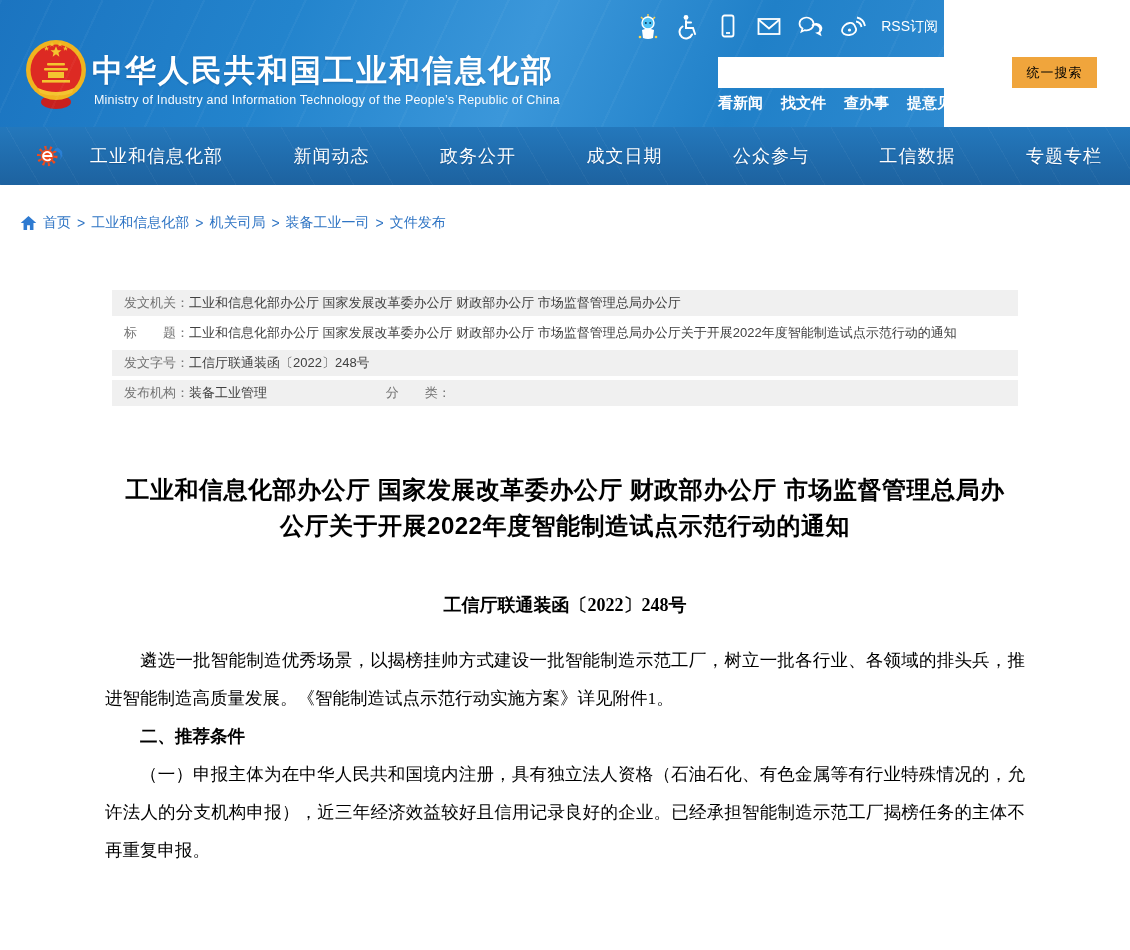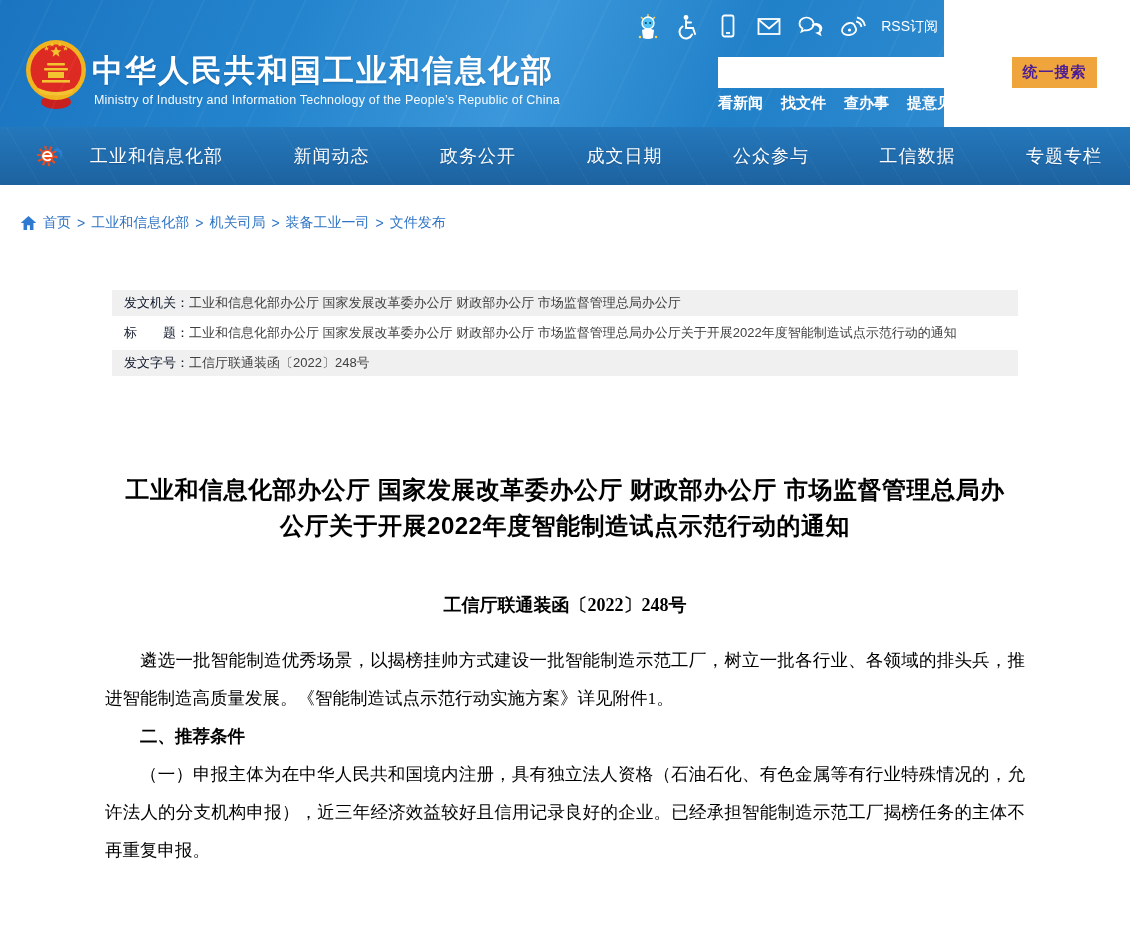--- a/index.html
+++ b/index.html
@@ -18,21 +18,21 @@
     pointer-events:none;
   }
   .emblem{position:absolute;left:24px;top:38px;width:64px;height:72px;}
   .site-title{position:absolute;left:92px;top:50px;color:#fff;font-size:31px;font-weight:bold;letter-spacing:2px;text-shadow:0 1px 2px rgba(0,40,90,.25);white-space:nowrap;}
   .site-subtitle{position:absolute;left:94px;top:93px;color:#fff;font-size:12.5px;letter-spacing:.2px;white-space:nowrap;opacity:.96;}
   .top-icons{position:absolute;top:13px;right:6px;display:flex;align-items:center;gap:14px;z-index:3;}
   .top-icons svg{display:block;}
   .rss-label{color:#fff;font-size:14px;white-space:nowrap;}
   .search-bar{position:absolute;left:718px;top:57px;width:379px;height:31px;display:flex;z-index:3;}
   .search-input{flex:1 1 auto;width:294px;height:31px;border:none;outline:none;background:#fff;padding:0 8px;font-size:14px;box-sizing:border-box;}
-  .search-btn{flex:0 0 85px;height:31px;border:none;background:#f0a53c;color:#4c1d95;font-size:15px;font-weight:bold;cursor:pointer;letter-spacing:1px;font-family:inherit;}
+  .search-btn{flex:0 0 85px;height:31px;border:none;background:#f0a53c;color:#000000;font-size:13px;font-weight:normal;cursor:pointer;letter-spacing:1px;font-family:inherit;}
   .quick-links{position:absolute;left:718px;top:94px;display:flex;gap:18px;z-index:3;}
   .quick-links a{color:#fff;font-size:15px;font-weight:bold;text-decoration:none;white-space:nowrap;}
   
   .main-nav{
     position:absolute;top:127px;left:0;width:1130px;height:58px;
     background:linear-gradient(180deg,#2478bc 0%,#1d629f 100%);
   }
   .main-nav::after{
     content:"";position:absolute;inset:0;
     background:repeating-linear-gradient(60deg,rgba(255,255,255,0.04) 0 1px,transparent 1px 34px);
@@ -43,21 +43,21 @@
   .nav-items a{color:#fff;font-size:18px;text-decoration:none;letter-spacing:1px;white-space:nowrap;text-shadow:0 1px 1px rgba(0,40,90,.3);}
   
   .breadcrumb{position:absolute;top:214px;left:20px;display:flex;align-items:center;gap:6px;font-size:14px;color:#2e74c4;}
   .breadcrumb a{color:#2e74c4;text-decoration:none;white-space:nowrap;}
   .crumb-sep{color:#2e74c4;}
   
   .meta-table{position:absolute;top:290px;left:112px;width:906px;}
   .meta-row{height:26px;line-height:26px;margin-bottom:4px;padding-left:12px;font-size:13px;color:#404040;white-space:nowrap;overflow:hidden;}
   .meta-row.shaded{background:#f0f0f0;}
   .group1{display:inline-block;min-width:258px;}
-  .m-label{color:#0f172a;}
+  .m-label{color:#737373;}
   
   .article{position:absolute;top:472px;left:0;width:1130px;}
   .article-title{width:895px;margin:0 auto;text-align:center;font-size:24px;font-weight:bold;color:#000;line-height:36px;letter-spacing:.5px;}
   .doc-number{margin:49px auto 0;text-align:center;font-size:18px;font-weight:bold;color:#000;font-family:"Liberation Serif","DejaVu Serif",serif;}
   .article-body{width:920px;margin:24px auto 0;font-family:"Liberation Serif","DejaVu Serif",serif;font-size:17.5px;color:#000;line-height:38px;text-align:justify;}
   .para{margin:0;text-indent:2em;}
   .para.heading{font-weight:bold;}
 </style>
 </head>
 <body>
@@ -208,20 +208,24 @@
       <span class="group1"><span class="m-label">标　　题：</span><span>工业和信息化部办公厅 国家发展改革委办公厅 财政部办公厅 市场监督管理总局办公厅关于开展2022年度智能制造试点示范行动的通知</span></span>
       <span class="group2"><span class="m-label"></span><span></span></span>
     </div>
 
     <div class="meta-row shaded">
       <span class="group1"><span class="m-label">发文字号：</span><span>工信厅联通装函〔2022〕248号</span></span>
       <span class="group2"><span class="m-label"></span><span></span></span>
     </div>
 
 
+    <div class="meta-row shaded">
+      <span class="group1"><span class="m-label">发布机构：</span><span>装备工业管理</span></span>
+      <span class="group2"><span class="m-label">分　　类：</span><span></span></span>
+    </div>
   </div>
 
 <article class="article">
   <h1 class="article-title">工业和信息化部办公厅 国家发展改革委办公厅 财政部办公厅 市场监督管理总局办公厅关于开展2022年度智能制造试点示范行动的通知</h1>
   <div class="doc-number">工信厅联通装函〔2022〕248号</div>
   <div class="article-body">
 
 
 
       <p class="para">遴选一批智能制造优秀场景，以揭榜挂帅方式建设一批智能制造示范工厂，树立一批各行业、各领域的排头兵，推进智能制造高质量发展。《智能制造试点示范行动实施方案》详见附件1。</p>

